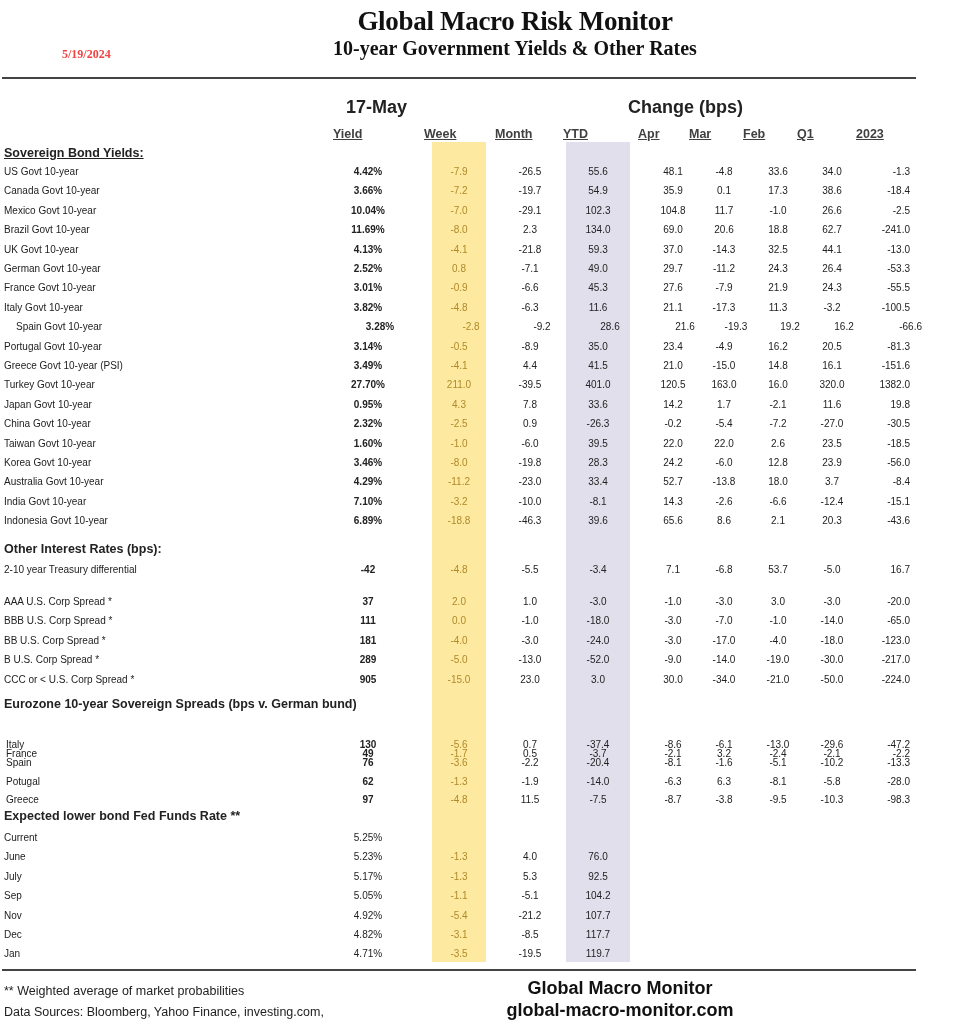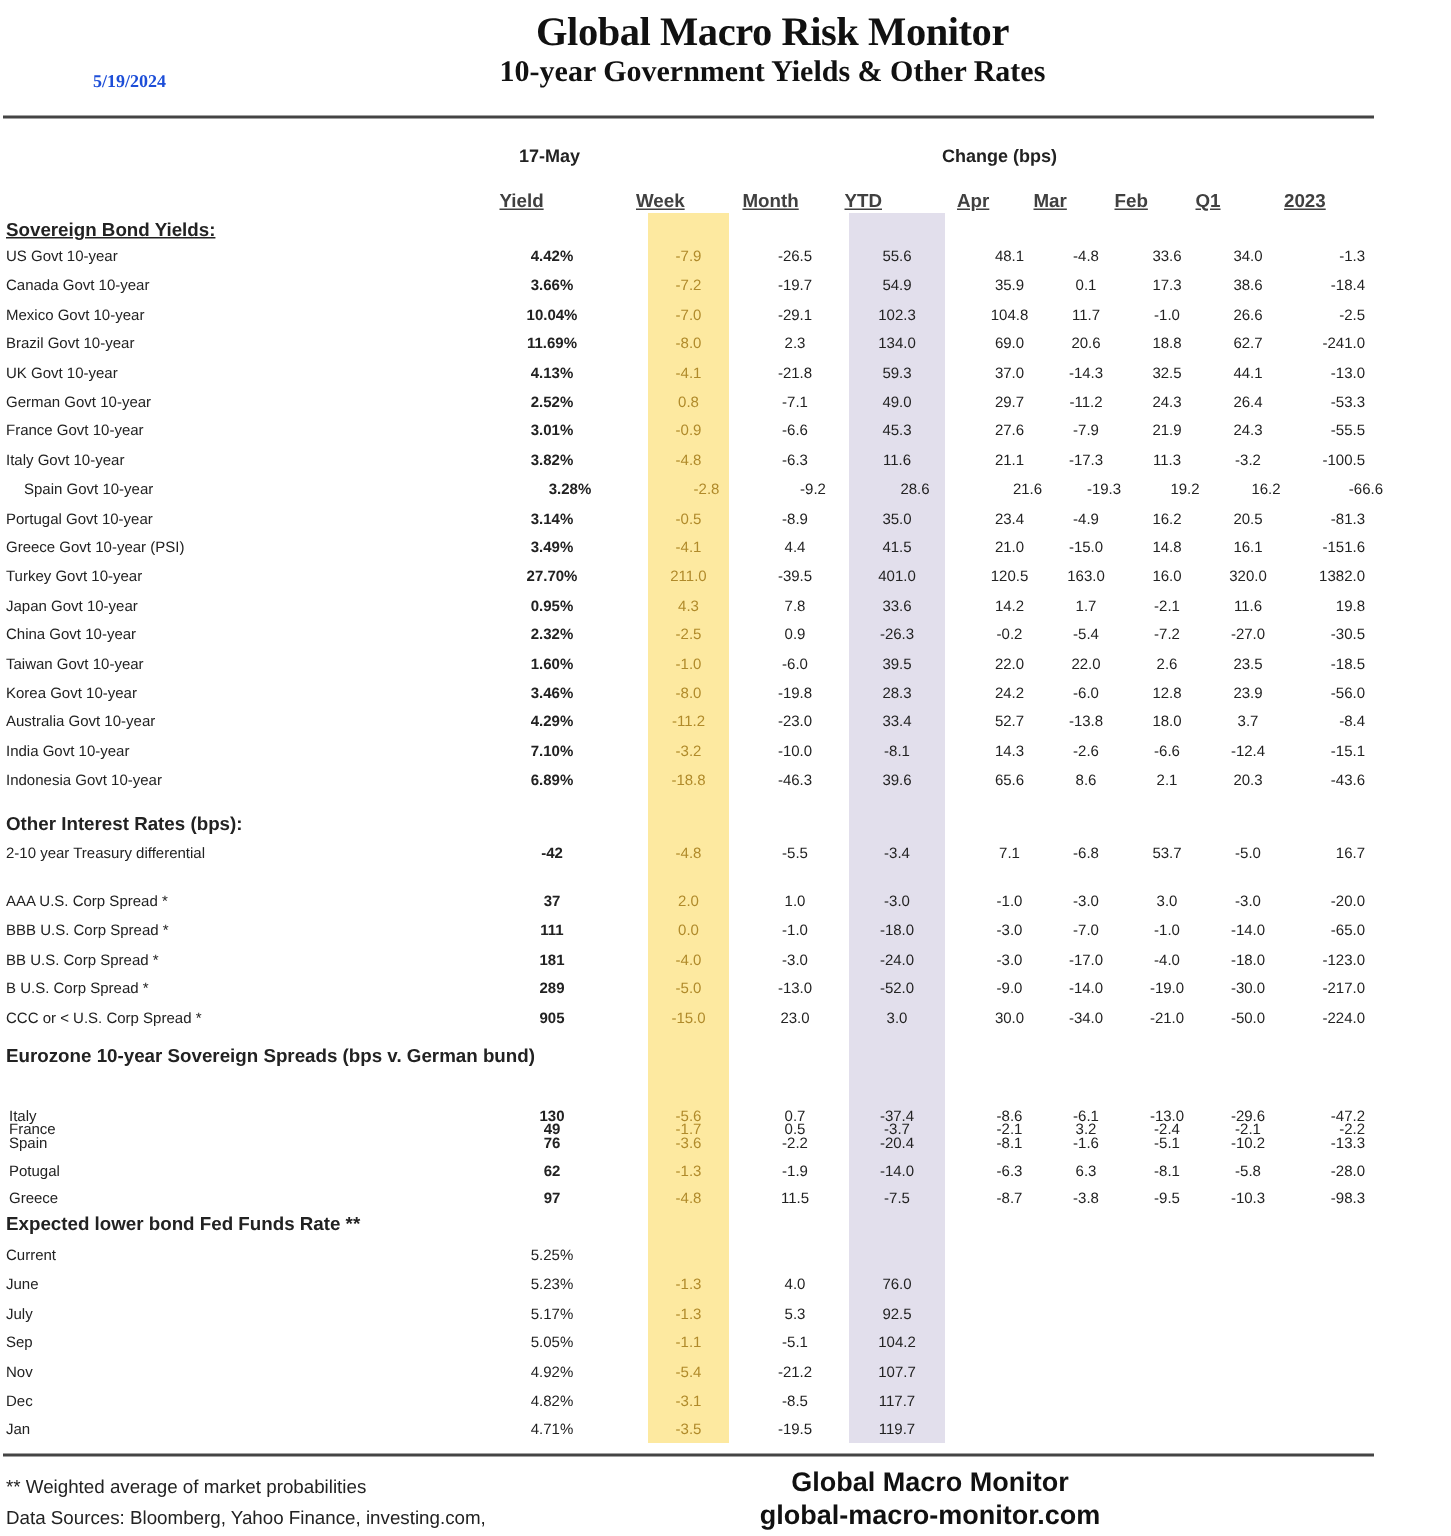--- a/index.html
+++ b/index.html
@@ -1,24 +1,24 @@
 <!DOCTYPE html>
 <html><head>
 <meta charset="utf-8">
 <style>
   html, body { margin: 0; padding: 0; background: #ffffff; }
   body { width: 967px; height: 1024px; position: relative; overflow: hidden; font-family: "Liberation Sans", sans-serif; color: #222; }
   .abs { position: absolute; }
   .title { left: 0; width: 1030px; top: 6px; text-align: center; font-family: "Liberation Serif", serif; font-weight: bold; font-size: 27px; color: #111; letter-spacing: -0.3px; }
   .subtitle { left: 0; width: 1030px; top: 37px; text-align: center; font-family: "Liberation Serif", serif; font-weight: bold; font-size: 20px; color: #111; }
-  .date { left: 62px; top: 47px; font-family: "Liberation Serif", serif; font-weight: bold; font-size: 12px; color: #1d4ed8; }
+  .date { left: 62px; top: 47px; font-family: "Liberation Serif", serif; font-weight: bold; font-size: 12px; color: #ef4444; }
   .hr { left: 2px; width: 914px; height: 2px; background: #444; }
   .band-week { left: 432px; width: 54px; top: 142px; height: 820px; background: #fde9a0; }
   .band-ytd { left: 566px; width: 64px; top: 142px; height: 820px; background: #e2dfec; }
-  .hdr { font-weight: bold; font-size: 12px; color: #222; }
+  .hdr { font-weight: bold; font-size: 18px; color: #222; }
   .colhdr { font-weight: bold; font-size: 12.5px; text-decoration: underline; width: 70px; color: #404040; }
   .section { left: 4px; font-weight: bold; font-size: 12.5px; color: #222; }
   .section.ul { text-decoration: underline; }
   .row { position: absolute; left: 0; width: 967px; height: 19px; font-size: 10px; line-height: 19px; }
   .row span { position: absolute; top: 0; }
   .lbl { left: 4px; color: #222; white-space: nowrap; }
   .lbl.indent { left: 6px; }
   .yld { width: 60px; left: 338px; text-align: center; font-weight: bold; color: #222; }
   .yld.normal { font-weight: normal; }
   .wk { width: 54px; left: 432px; text-align: center; color: #b08a2a; }

